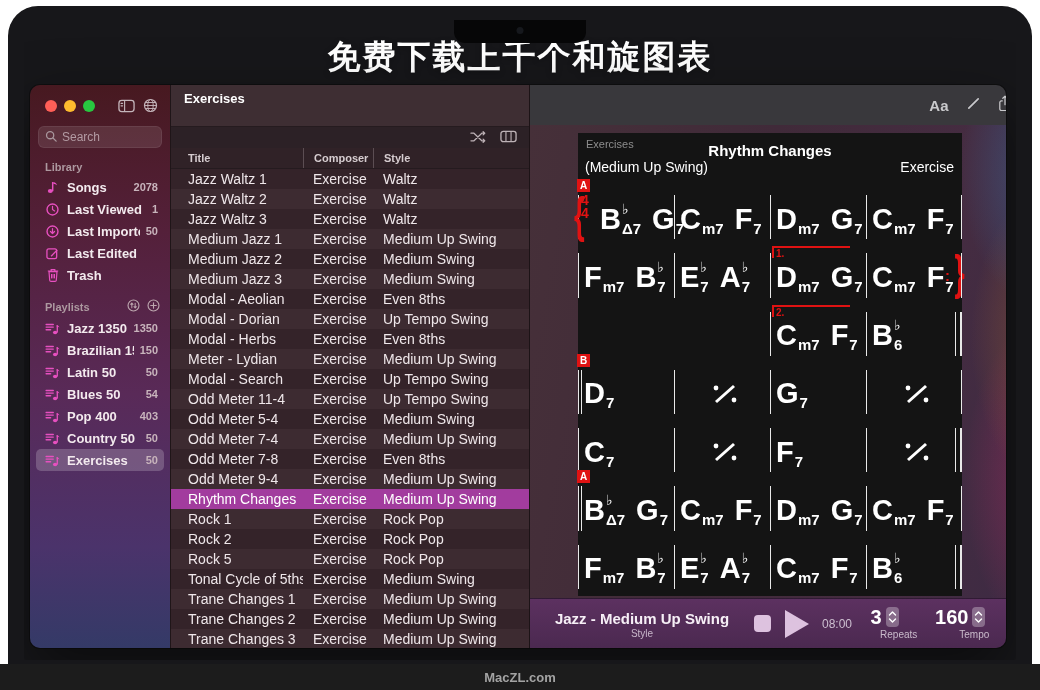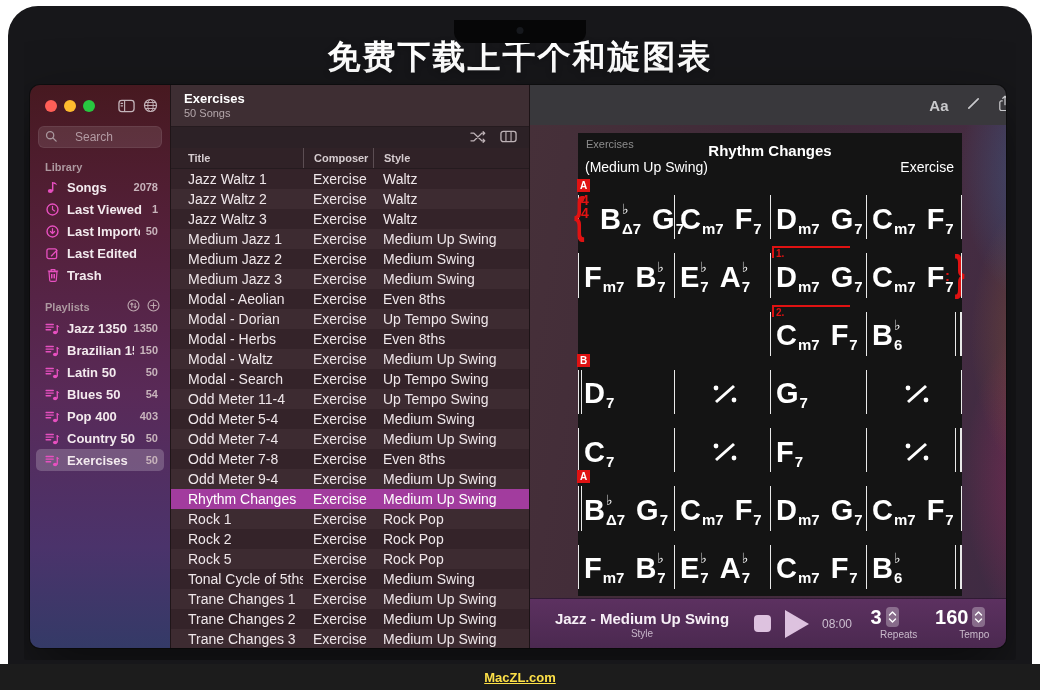--- a/index.html
+++ b/index.html
@@ -5,21 +5,21 @@
   html,body{margin:0;padding:0;}
   body{
     width:1040px;height:690px;position:relative;overflow:hidden;
     background:#ffffff;font-family:"Liberation Sans",sans-serif;
     -webkit-font-smoothing:antialiased;
   }
   
   .bezel{position:absolute;left:8px;right:8px;top:6px;bottom:0;
     background:#17171a;border-radius:30px 30px 0 0;}
   .watermark-bar{position:absolute;left:0;right:0;bottom:0;height:26px;background:#1c1c1c;
-    display:flex;align-items:center;justify-content:center;color:#fde047;font-size:13px;font-weight:700;text-decoration:underline;}
+    display:flex;align-items:center;justify-content:center;color:#a3a3a3;font-size:13px;font-weight:700;}
   .screen{position:absolute;left:24px;top:20px;width:992px;height:640px;
     border-radius:14px 14px 2px 2px;overflow:hidden;
     background:
       radial-gradient(430px 300px at -30px -40px,#ff2d55 0%,#ef1f67 40%,rgba(239,31,103,0) 68%),
       linear-gradient(180deg,#2badе5 0,#29a9e2 0,#1489c9 68px,#2e6ca2 120px,#6e6a5e 240px,#b2641e 330px,#c42f46 430px,#e0337e 545px,#35305e 612px,#101c38 100%);
   }
   .notch{position:absolute;left:50%;top:0;transform:translateX(-50%);width:132px;height:23px;
     background:#060607;border-radius:0 0 11px 11px;}
   .notch .cam{position:absolute;left:50%;top:7px;transform:translateX(-50%);width:7px;height:7px;border-radius:50%;background:#16181d;}
   .banner-text{position:absolute;left:0;right:0;top:15px;text-align:center;color:#fff;
@@ -30,21 +30,21 @@
   
   .sidebar{width:140px;flex:none;position:relative;
     background:linear-gradient(180deg,#471920 0%,#54203a 26%,#592a58 55%,#4b336b 82%,#343a67 100%);}
   .titlebar{display:flex;align-items:center;padding:13px 12px 0 15px;gap:8px;}
   .lights{display:flex;gap:7px;align-items:center;}
   .light{width:12px;height:12px;border-radius:50%;}
   .titlebar .spacer{flex:1;}
   .tb-icon{display:flex;align-items:center;}
   .search{margin:13px 8px 0 8px;height:20px;border-radius:6px;
     background:rgba(255,255,255,.10);border:1px solid rgba(255,255,255,.07);
-    display:flex;align-items:center;padding:0 6px;gap:18px;}
+    display:flex;align-items:center;padding:0 6px;gap:5px;}
   .search-ph{color:#b39ba3;font-size:12px;}
   .sec-label{margin:13px 0 3px 15px;font-size:11px;font-weight:700;color:#ad99a0;display:flex;align-items:center;}
   .sec-label .spacer{flex:1;}
   .sec-icons{display:flex;gap:7px;margin-right:10px;}
   .side-item{height:22px;margin:0 6px;border-radius:5px;display:flex;align-items:center;
     padding:0 6px 0 8px;gap:6px;color:#f3eaee;font-size:13px;}
   .side-item.selected{background:rgba(255,255,255,.20);}
   .side-item .lbl{flex:1;white-space:nowrap;overflow:hidden;font-weight:600;}
   .side-item .cnt{font-size:11px;color:#c8b4bc;font-weight:600;}
   .side-item .ic{width:17px;display:flex;justify-content:center;flex:none;}
@@ -328,21 +328,20 @@
             </span>
             <span class="lbl">Exercises</span>
             <span class="cnt">50</span>
           </div>
         </div>
     </div>
 
     <div class="middle">
       <div class="mid-header">
         <div class="mid-title">Exercises</div>
-        <div class="mid-sub">50 Songs</div>
       </div>
       <div class="mid-toolbar">
         <span id="ic-shuffle"><svg width="17" height="12" viewBox="0 0 18 12">
               <path d="M1 2h3.2l8.3 8h3.1M15.6 10l-1.7-1.7M15.6 10l-1.7 1.7M1 10h3.2l8.3-8h3.1M15.6 2 13.9.3M15.6 2l-1.7 1.7" fill="none" stroke="#bdb2b6" stroke-width="1.3" stroke-linecap="round" stroke-linejoin="round"></path>
             </svg></span>
         <span id="ic-columns"><svg width="17" height="13" viewBox="0 0 18 13">
               <rect x="1" y="1" width="16" height="11" rx="2.5" fill="none" stroke="#bdb2b6" stroke-width="1.4"></rect>
               <path d="M6.3 1v11M11.7 1v11" stroke="#bdb2b6" stroke-width="1.2"></path>
             </svg></span>
       </div>
@@ -391,21 +390,21 @@
             <div class="cell c1">Modal - Dorian</div>
             <div class="cell c2">Exercise</div>
             <div class="cell c3">Up Tempo Swing</div>
           </div>
           <div class="row">
             <div class="cell c1">Modal - Herbs</div>
             <div class="cell c2">Exercise</div>
             <div class="cell c3">Even 8ths</div>
           </div>
           <div class="row">
-            <div class="cell c1">Modal - Waltz</div>
+            <div class="cell c1">Meter - Lydian</div>
             <div class="cell c2">Exercise</div>
             <div class="cell c3">Medium Up Swing</div>
           </div>
           <div class="row">
             <div class="cell c1">Modal - Search</div>
             <div class="cell c2">Exercise</div>
             <div class="cell c3">Up Tempo Swing</div>
           </div>
           <div class="row">
             <div class="cell c1">Odd Meter 11-4</div>

